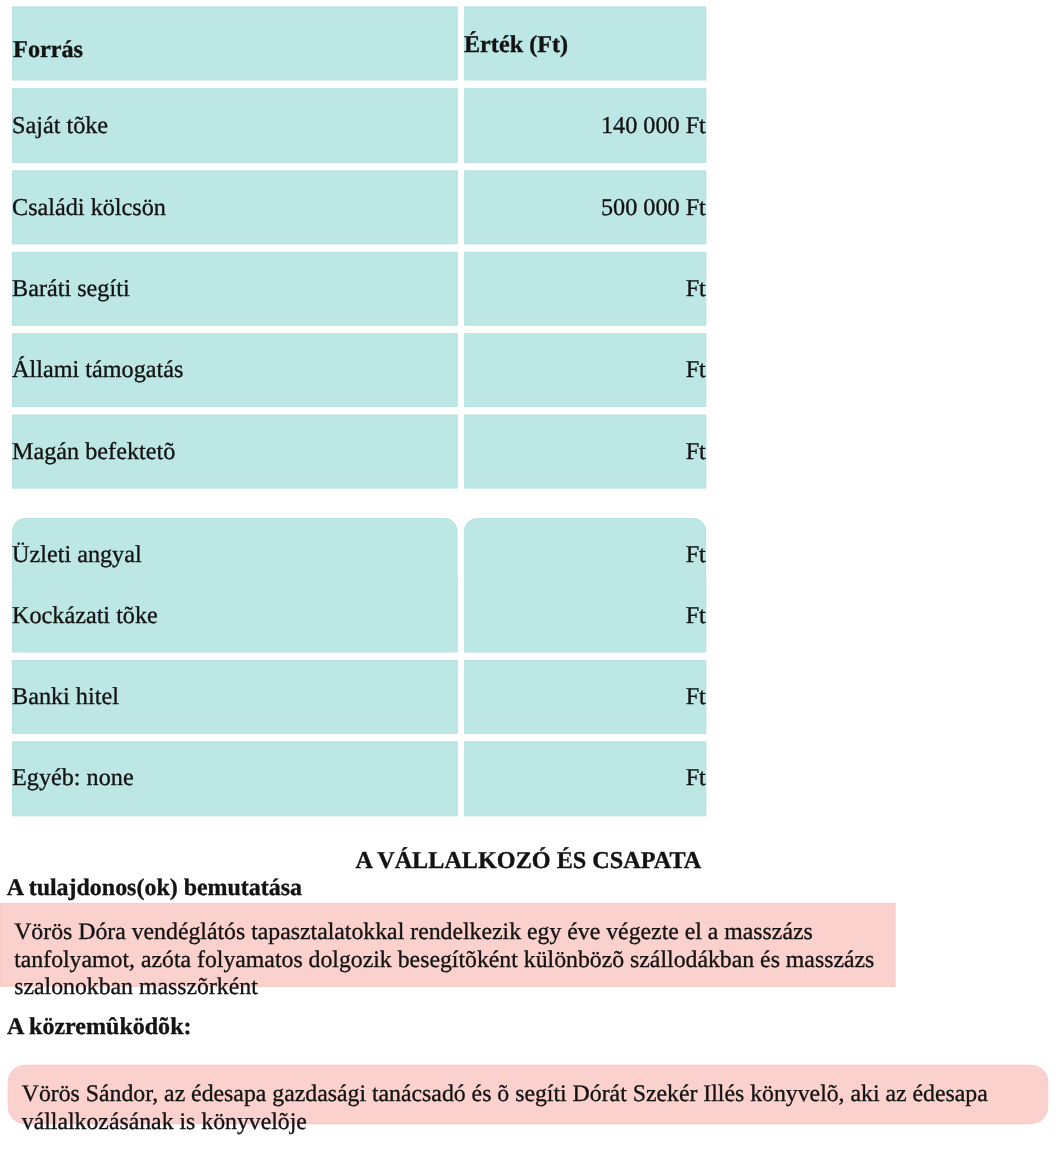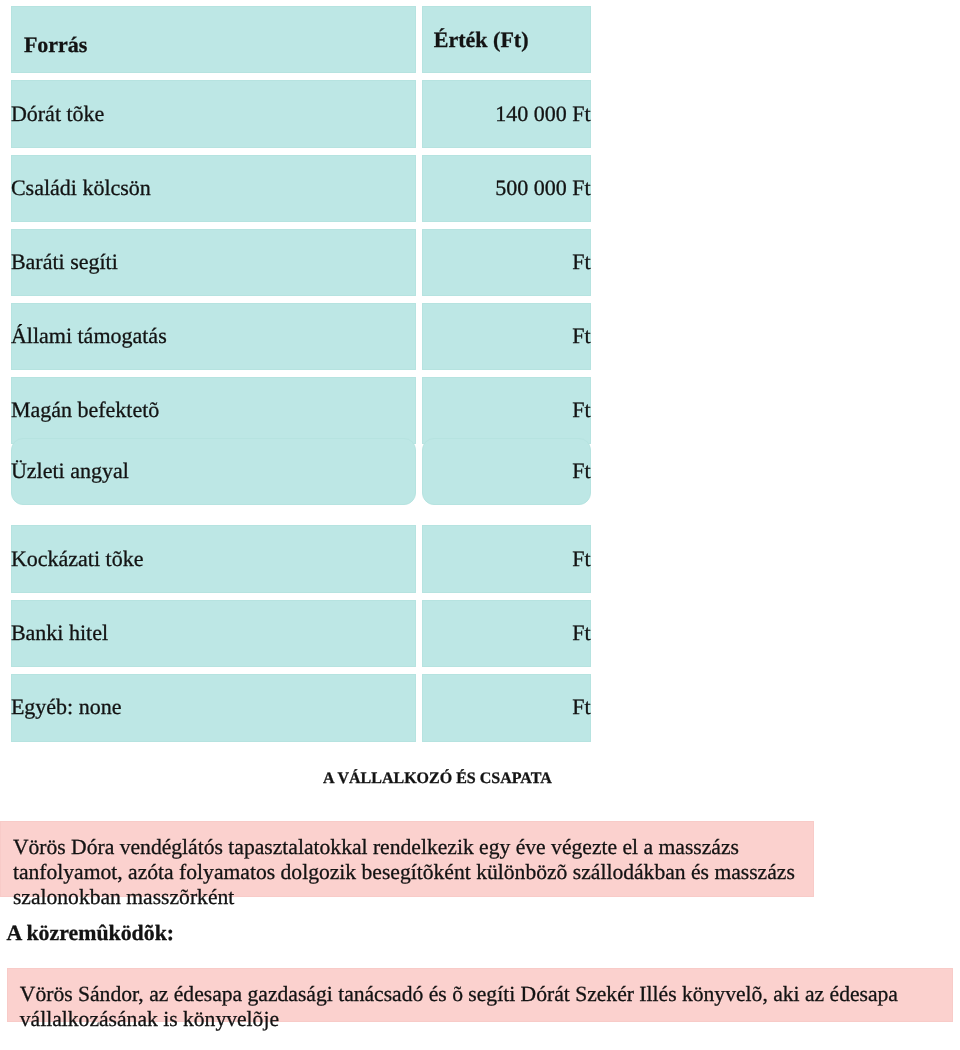--- a/index.html
+++ b/index.html
@@ -4,72 +4,72 @@
 <style>
   html,body{margin:0;padding:0;background:#ffffff;}
   body{width:960px;height:1050px;overflow:hidden;
        font-family:"Liberation Serif",serif;color:#131313;
        -webkit-font-smoothing:antialiased;
        text-rendering:geometricPrecision;
        -webkit-text-stroke:0.3px #131313;}
   .page{position:relative;width:960px;height:1050px;transform:translateZ(0);}
   .cell{position:absolute;box-sizing:border-box;background:#bde7e5;border:1px solid #b6e3e0;}
   .cell .txt{position:absolute;font-size:22px;line-height:1;white-space:nowrap;}
-  .thead .txt{font-weight:bold;margin-left:12px;}
+  .thead .txt{font-weight:bold;}
   .band{position:absolute;box-sizing:border-box;background:#fbd1ce;border:1px solid #f8cbc8;}
-  .hdg{position:absolute;font-size:16px;font-weight:bold;line-height:1;white-space:nowrap;}
+  .hdg{position:absolute;font-size:22px;font-weight:bold;line-height:1;white-space:nowrap;}
   .ptxt{position:absolute;font-size:21.62px;line-height:25px;}
 
   
   .c1{left:11.3px;width:404.5px;}
-  .c2{left:422.3px;width:169px;}
+  .c2{left:422.3px;width:220px;}
   .r0{top:6.30px;height:67.00px;}
   .r1{top:80.45px;height:67.30px;}
   .r2{top:154.60px;height:67.30px;}
   .r3{top:228.75px;height:67.30px;}
   .r4{top:302.90px;height:67.30px;}
   .r5{top:377.05px;height:67.30px;text-decoration:underline;}
-  .r6{top:438px;height:67.30px;border-radius:12px;}
+  .r6{top:471px;height:67.30px;border-radius:12px;}
   .r7{top:525.35px;height:67.30px;padding-left:17px;}
   .r8{top:599.50px;height:67.30px;}
   .r9{top:673.65px;height:68.30px;}
   
   .cell .txt.l{left:-1.4px;top:21.2px;}
   .cell .txt.r{right:-0.4px;top:21.2px;}
   .thead .txt.l{top:26.7px;left:-0.4px;}
   .thead .txt.hv{top:22.2px;left:-1.5px;}
 
   
   .sec-title{left:323.1px;top:770.9px;}
   .owners-label{left:6.1px;top:797px;font-size:21.78px;}
   .contrib-label{left:6.4px;top:923px;font-size:21.85px;}
 
   
   .band1{left:0;top:821.1px;width:814px;height:75.6px;}
-  .band2{left:6.9px;top:968.3px;width:946.4px;height:54px;}
+  .band2{left:6.9px;top:968.3px;width:946.4px;height:54px;border-radius:16px;}
   .band .ptxt{left:11.9px;top:13px;}
   .band1 .ptxt{top:12.7px;}
   .band2 .ptxt{top:12.5px;}
 </style>
 </head>
 <body>
 
 <div class="page">
 
   <div class="tbl">
 
     <div class="cell thead c1 r0">
       <span class="txt l">Forrás</span>
     </div>
     <div class="cell thead c2 r0">
       <span class="txt l hv">Érték (Ft)</span>
     </div>
 
     <div class="cell c1 r1">
-        <span class="txt l">Dórát tõke</span>
+        <span class="txt l">Saját tõke</span>
       </div>
     <div class="cell c2 r1">
         <span class="txt r">140 000 Ft</span>
       </div>
 
     <div class="cell c1 r2">
         <span class="txt l">Családi kölcsön</span>
       </div>
     <div class="cell c2 r2">
         <span class="txt r">500 000 Ft</span>
@@ -119,20 +119,21 @@
 
     <div class="cell c1 r9">
         <span class="txt l">Egyéb: none</span>
       </div>
     <div class="cell c2 r9">
         <span class="txt r">Ft</span>
       </div>
   </div>
 
   <div class="hdg sec-title">A VÁLLALKOZÓ ÉS CSAPATA</div>
+  <div class="hdg owners-label">A tulajdonos(ok) bemutatása</div>
 
   <div class="band band1">
     <div class="ptxt">Vörös Dóra vendéglátós tapasztalatokkal rendelkezik egy éve végezte el a masszázs tanfolyamot, azóta folyamatos dolgozik besegítõként különbözõ szállodákban és masszázs szalonokban masszõrként</div>
   </div>
 
   <div class="hdg contrib-label">A közremûködõk:</div>
 
   <div class="band band2">
     <div class="ptxt">Vörös Sándor, az édesapa gazdasági tanácsadó és õ segíti Dórát Szekér Illés könyvelõ, aki az édesapa vállalkozásának is könyvelõje</div>
   </div>

